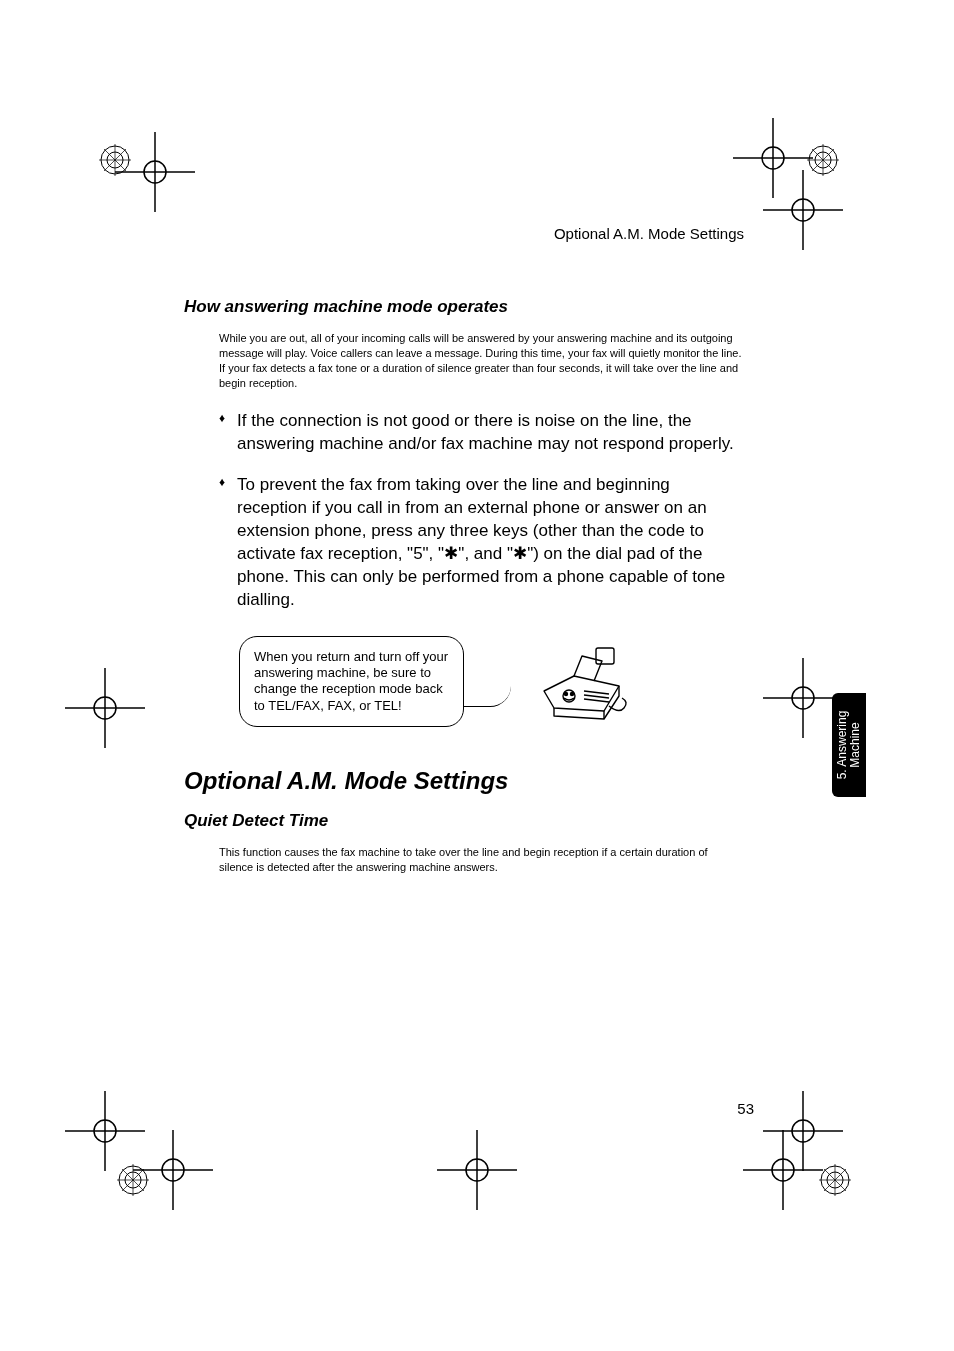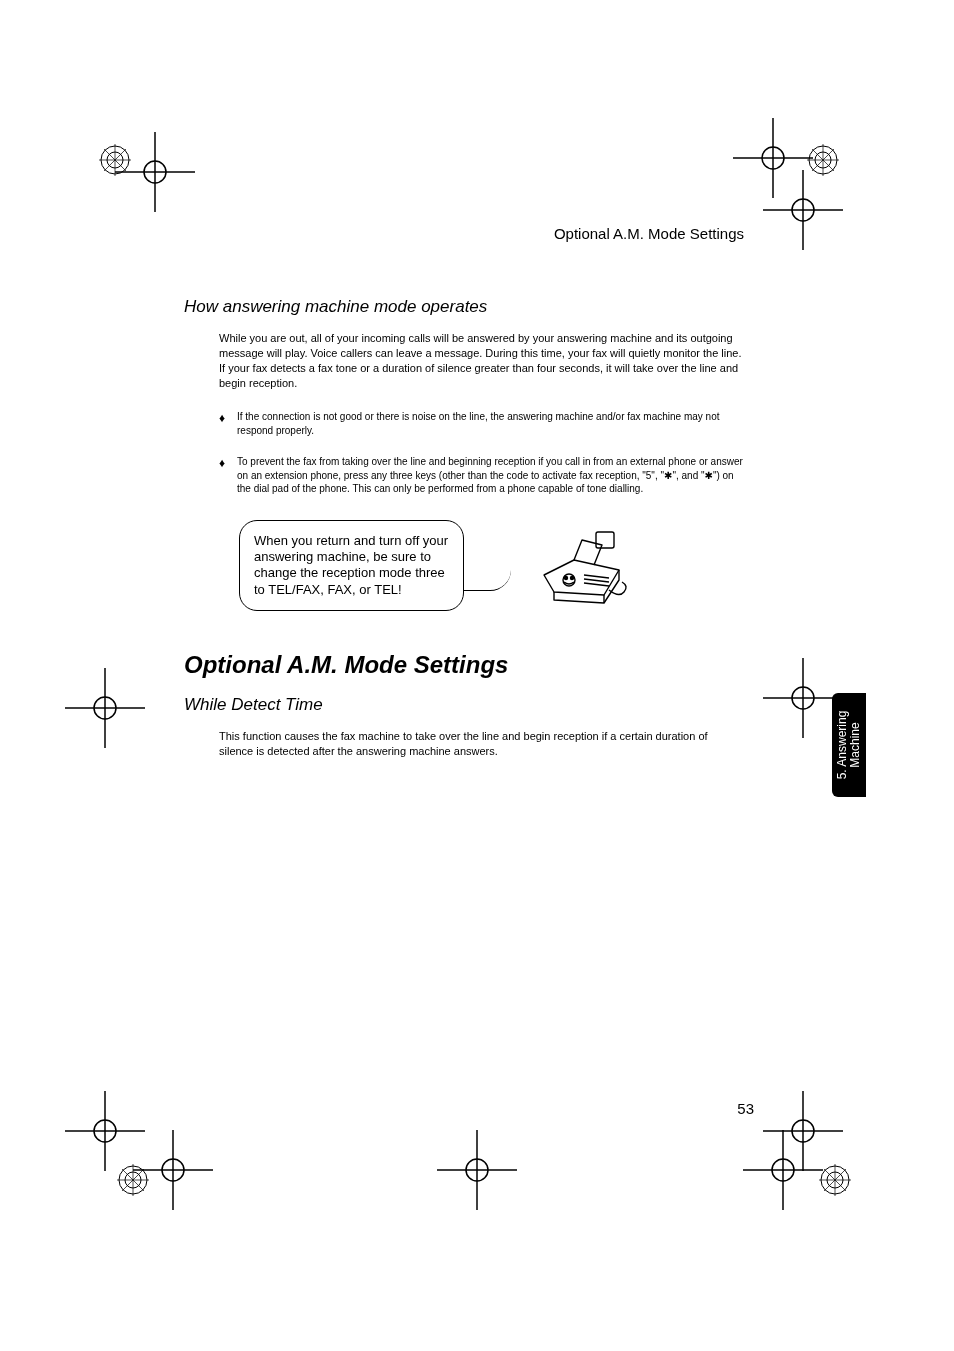--- a/index.html
+++ b/index.html
@@ -19,36 +19,36 @@
     width: 560px;
   }
   .running-head {
     text-align: right;
     font-size: 15px;
     margin-bottom: 55px;
   }
   .h2 {
     font-size: 17px;
     font-style: italic;
-    font-weight: normal;
+    font-weight: bold;
     margin-bottom: 14px;
   }
   .para {
     font-size: 11px;
     line-height: 1.35;
     margin-left: 35px;
     margin-bottom: 20px;
   }
   ul.bullets {
     list-style: none;
     margin: 0 0 24px 35px;
     padding: 0;
   }
   ul.bullets li {
-    font-size: 10px;
+    font-size: 17px;
     line-height: 1.35;
     padding-left: 18px;
     position: relative;
     margin-bottom: 18px;
   }
   ul.bullets li::before {
     content: "\2666";
     position: absolute;
     left: 0;
     top: 0;
@@ -230,42 +230,42 @@
   <div class="h2">How answering machine mode operates</div>
 
   <div class="para">While you are out, all of your incoming calls will be answered by your answering machine and its outgoing message will play. Voice callers can leave a message. During this time, your fax will quietly monitor the line. If your fax detects a fax tone or a duration of silence greater than four seconds, it will take over the line and begin reception.</div>
 
   <ul class="bullets">
     <li>If the connection is not good or there is noise on the line, the answering machine and/or fax machine may not respond properly.</li>
     <li>To prevent the fax from taking over the line and beginning reception if you call in from an external phone or answer on an extension phone, press any three keys (other than the code to activate fax reception, "5", "✱", and "✱") on the dial pad of the phone. This can only be performed from a phone capable of tone dialling.</li>
   </ul>
 
   <div class="bubble-row">
-    <div class="speech">When you return and turn off your answering machine, be sure to change the reception mode three to TEL/FAX, FAX, or TEL!</div>
+    <div class="speech">When you return and turn off your answering machine, be sure to change the reception mode back to TEL/FAX, FAX, or TEL!</div>
     <svg class="fax-illus" viewBox="0 0 120 90">
       <g fill="none" stroke="#000" stroke-width="1.4" stroke-linejoin="round">
         <path d="M20 55 L50 40 L95 50 L80 75 L30 72 Z"></path>
         <path d="M30 72 L30 80 L80 83 L80 75"></path>
         <path d="M95 50 L95 60 L80 83"></path>
         <path d="M50 40 L58 20 L78 25 L70 45"></path>
         <rect x="72" y="12" width="18" height="16" rx="2"></rect>
         <circle cx="45" cy="60" r="6"></circle>
         <circle cx="42" cy="58" r="1.5" fill="#000"></circle>
         <circle cx="48" cy="58" r="1.5" fill="#000"></circle>
         <path d="M40 62 Q45 66 50 62"></path>
         <path d="M60 55 L85 58 M60 59 L85 62 M60 63 L85 66"></path>
         <path d="M85 70 Q95 78 100 72 Q105 66 98 62"></path>
       </g>
     </svg>
   </div>
 
   <div class="h1">Optional A.M. Mode Settings</div>
 
 
-  <div class="h2">While Detect Time</div>
+  <div class="h2">Quiet Detect Time</div>
 
   <div class="para">This function causes the fax machine to take over the line and begin reception if a certain duration of silence is detected after the answering machine answers.</div>
 
 </div>
 
 <div class="side-tab">
   <span>5. Answering<br>Machine</span>
 </div>
 
 <div class="page-num">53</div>

